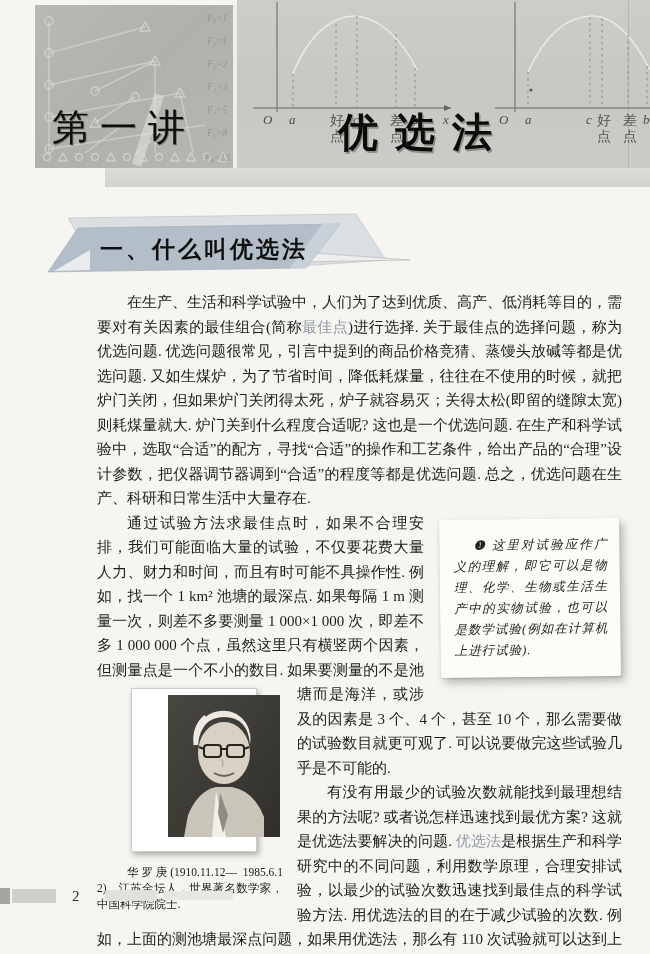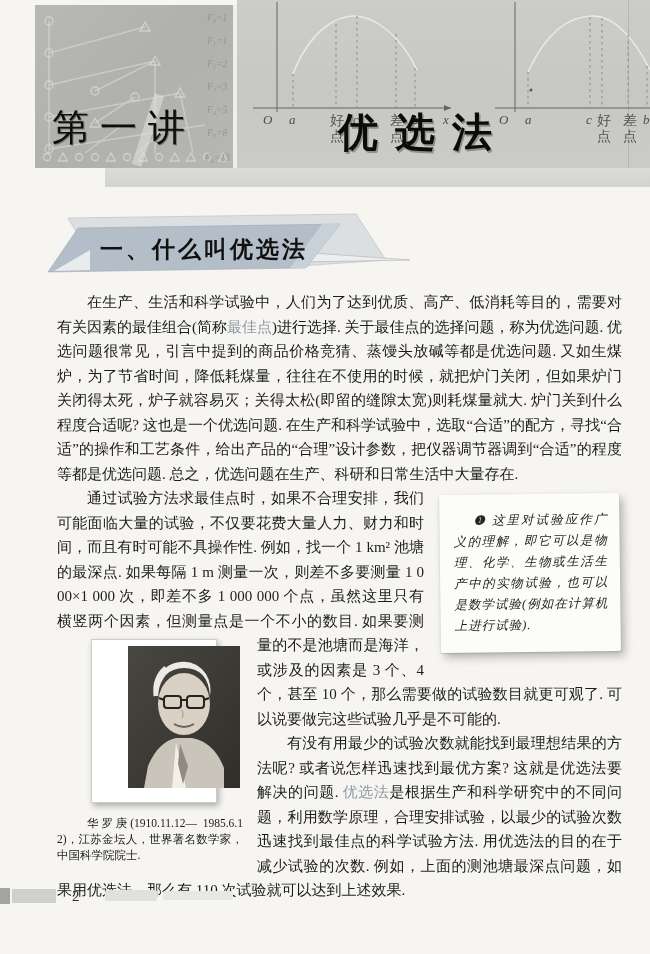--- a/index.html
+++ b/index.html
@@ -50,21 +50,21 @@
   .banner svg { position:absolute; left:0; top:0; }
   .banner-text {
     position:absolute; left:62px; top:22px;
     font-size:23px; font-weight:bold; letter-spacing:3px; color:#101010;
     white-space:nowrap;
   }
   
   .main { position:relative; padding:290px 28px 0 57px; }
   p.body {
     font-size:15px; line-height:24.5px; text-align:justify; text-indent:2em;
-    word-break:break-all; color:#1c1c1c;
+    word-break:break-all; color:#1c1c1c;margin-left:40px;
   }
   .hl { color:#8e99a4; }
   .note {
     float:right; width:180px; margin:8px 2px 12px 16px;
     background:#fcfcf9; padding:16px 12px 16px 14px;
     box-shadow:4px 5px 8px rgba(85,83,74,.38), 0 1px 2px rgba(85,83,74,.25);
     transform:rotate(-0.7deg);
     border-radius:2px;
   }
   .note-text {

